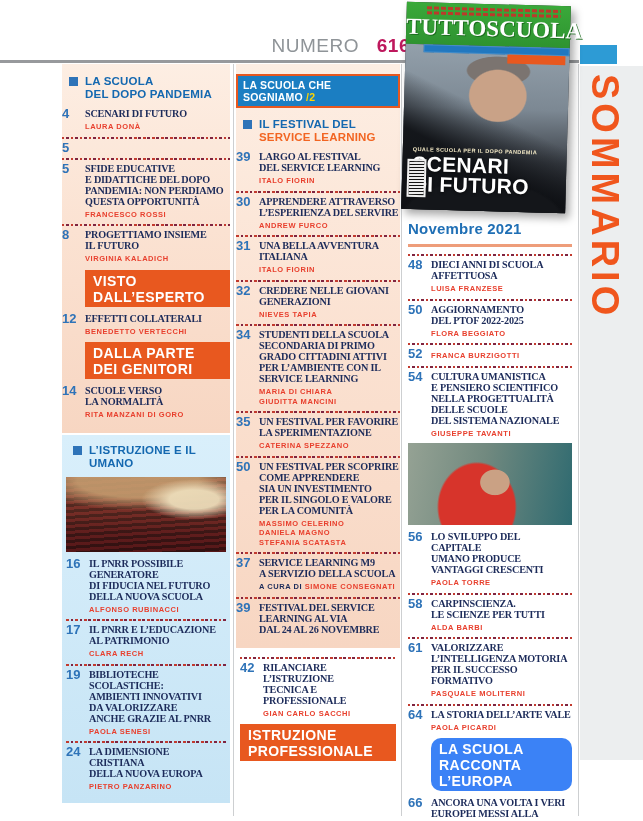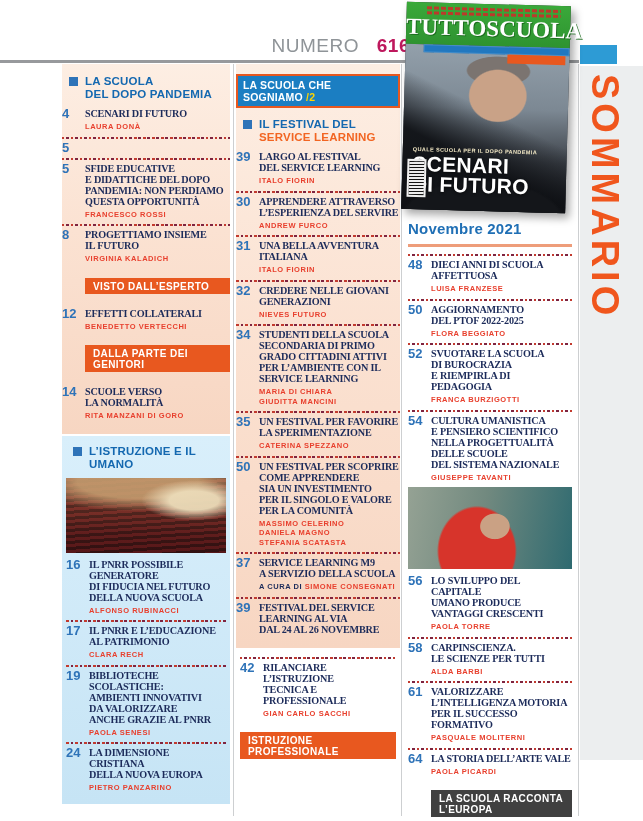--- a/index.html
+++ b/index.html
@@ -36,23 +36,23 @@
   .hdr{display:flex;margin:1px 0 7px;align-items:flex-start;}
   .sq{width:9px;height:9px;background:#2e73b8;margin:2px 7px 0 7px;flex:none;}
   .hdr-t{font-weight:bold;font-size:11.5px;line-height:13px;white-space:pre-line;letter-spacing:.2px;}
   .c-blue{color:#1468b0;}
   .c-orange{color:#f26522;}
 
   .badge{border:2px solid #e8581f;background:#1b7ec2;color:#fff;font-weight:bold;font-size:10.5px;
          padding:3px 5px;margin:0 0 10px;letter-spacing:.2px;}
   .badge .suffix{color:#ffd400;}
 
-  .banner{font-weight:bold;font-size:10px;color:#fff;background:#e8581f;
-          padding:3px 8px 2px;margin:14px 0;letter-spacing:.4px;}
-  .banner.blue{background:#404040;}
+  .banner{font-weight:bold;font-size:14px;color:#fff;background:#e8581f;
+          padding:3px 8px 2px;margin:6px 0;letter-spacing:.4px;}
+  .banner.blue{background:#3b82f6;border-radius:10px;}
   .banner.indent{margin-left:23px;}
 
   .item{display:flex;margin:2px 0 5px;}
   .num{flex:none;width:23px;font-size:13px;font-weight:bold;color:#2e73b8;line-height:11px;}
   .body{flex:1;min-width:0;}
   .title{font-family:"Liberation Serif",serif;font-weight:bold;color:#1c2b5a;font-size:10.2px;
          line-height:11px;white-space:pre-line;letter-spacing:-.2px;}
   .authors{margin-top:3px;font-size:7.5px;font-weight:bold;color:#e8402e;letter-spacing:.55px;
            line-height:9.5px;}
   .lead{color:#1c2b5a;}
@@ -288,21 +288,21 @@
             </div>
           </div>
         </div>
         <div class="sep"></div>
         <div class="item">
           <div class="num">32</div>
           <div class="body">
             <div class="title">CREDERE NELLE GIOVANI
 GENERAZIONI</div>
             <div class="authors">
-              <div class="author-line"><span>NIEVES FUTURO</span></div>
+              <div class="author-line"><span>NIEVES TAPIA</span></div>
             </div>
           </div>
         </div>
         <div class="sep"></div>
         <div class="item">
           <div class="num">34</div>
           <div class="body">
             <div class="title">STUDENTI DELLA SCUOLA
 SECONDARIA DI PRIMO
 GRADO CITTADINI ATTIVI
@@ -400,23 +400,20 @@
 DEL PTOF 2022-2025</div>
             <div class="authors">
               <div class="author-line"><span>FLORA BEGGIATO</span></div>
             </div>
           </div>
         </div>
         <div class="sep"></div>
         <div class="item">
           <div class="num">52</div>
           <div class="body">
-            <div class="title">SVUOTARE LA SCUOLA
-DI BUROCRAZIA
-E RIEMPIRLA DI PEDAGOGIA</div>
             <div class="authors">
               <div class="author-line"><span>FRANCA BURZIGOTTI</span></div>
             </div>
           </div>
         </div>
         <div class="sep"></div>
         <div class="item">
           <div class="num">54</div>
           <div class="body">
             <div class="title">CULTURA UMANISTICA

